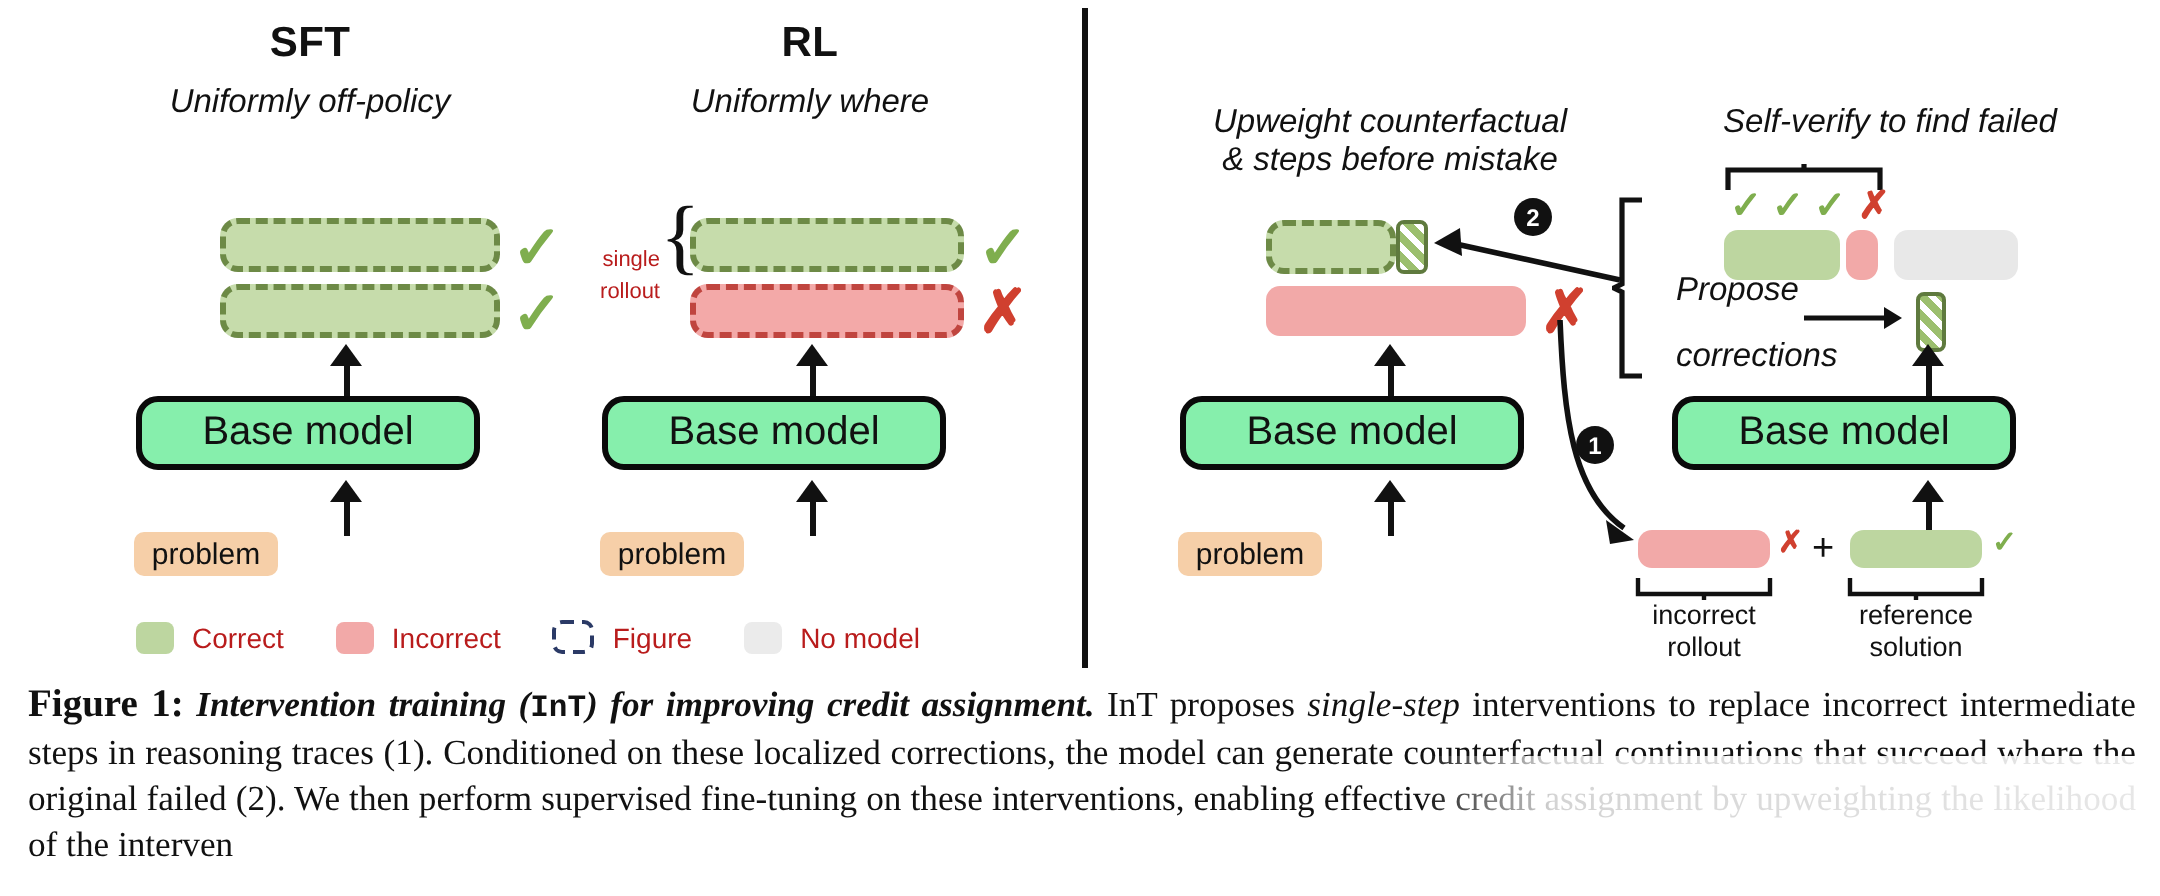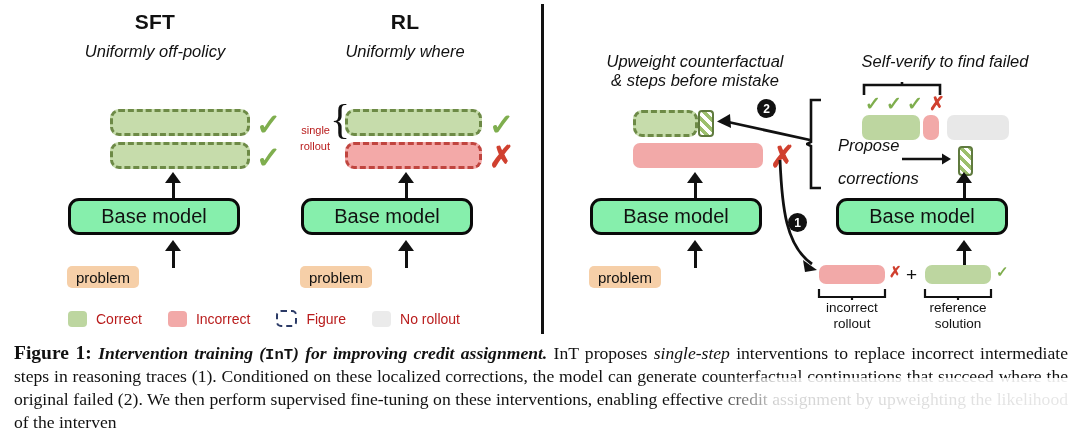--- a/index.html
+++ b/index.html
@@ -231,21 +231,21 @@
     <div class="legend">
       <span class="lswatch red"></span>
       <span>Incorrect</span>
     </div>
     <div class="legend">
       <span class="lswatch upd"></span>
       <span>Figure</span>
     </div>
     <div class="legend">
       <span class="lswatch grey"></span>
-      <span>No rollout</span>
+      <span>No model</span>
     </div>
   </div>
 
 </div>
 
 <div class="caption"><span class="figlbl">Figure 1:</span> <b><i><span>Intervention training (</span></i></b><b><span class="mono">InT</span></b><b><i><span>) for improving credit assignment.</span></i></b><span> InT proposes </span><i><span>single-step</span></i><span> interventions to replace incorrect intermediate steps in reasoning traces (1). Conditioned on these localized corrections, the model can generate counterfactual continuations that succeed where the original failed (2). We then perform supervised fine-tuning on these interventions, enabling effective credit assignment by upweighting the likelihood of the interven</span></div>
 
 <div class="wmblob"></div>
 
 </body></html>

